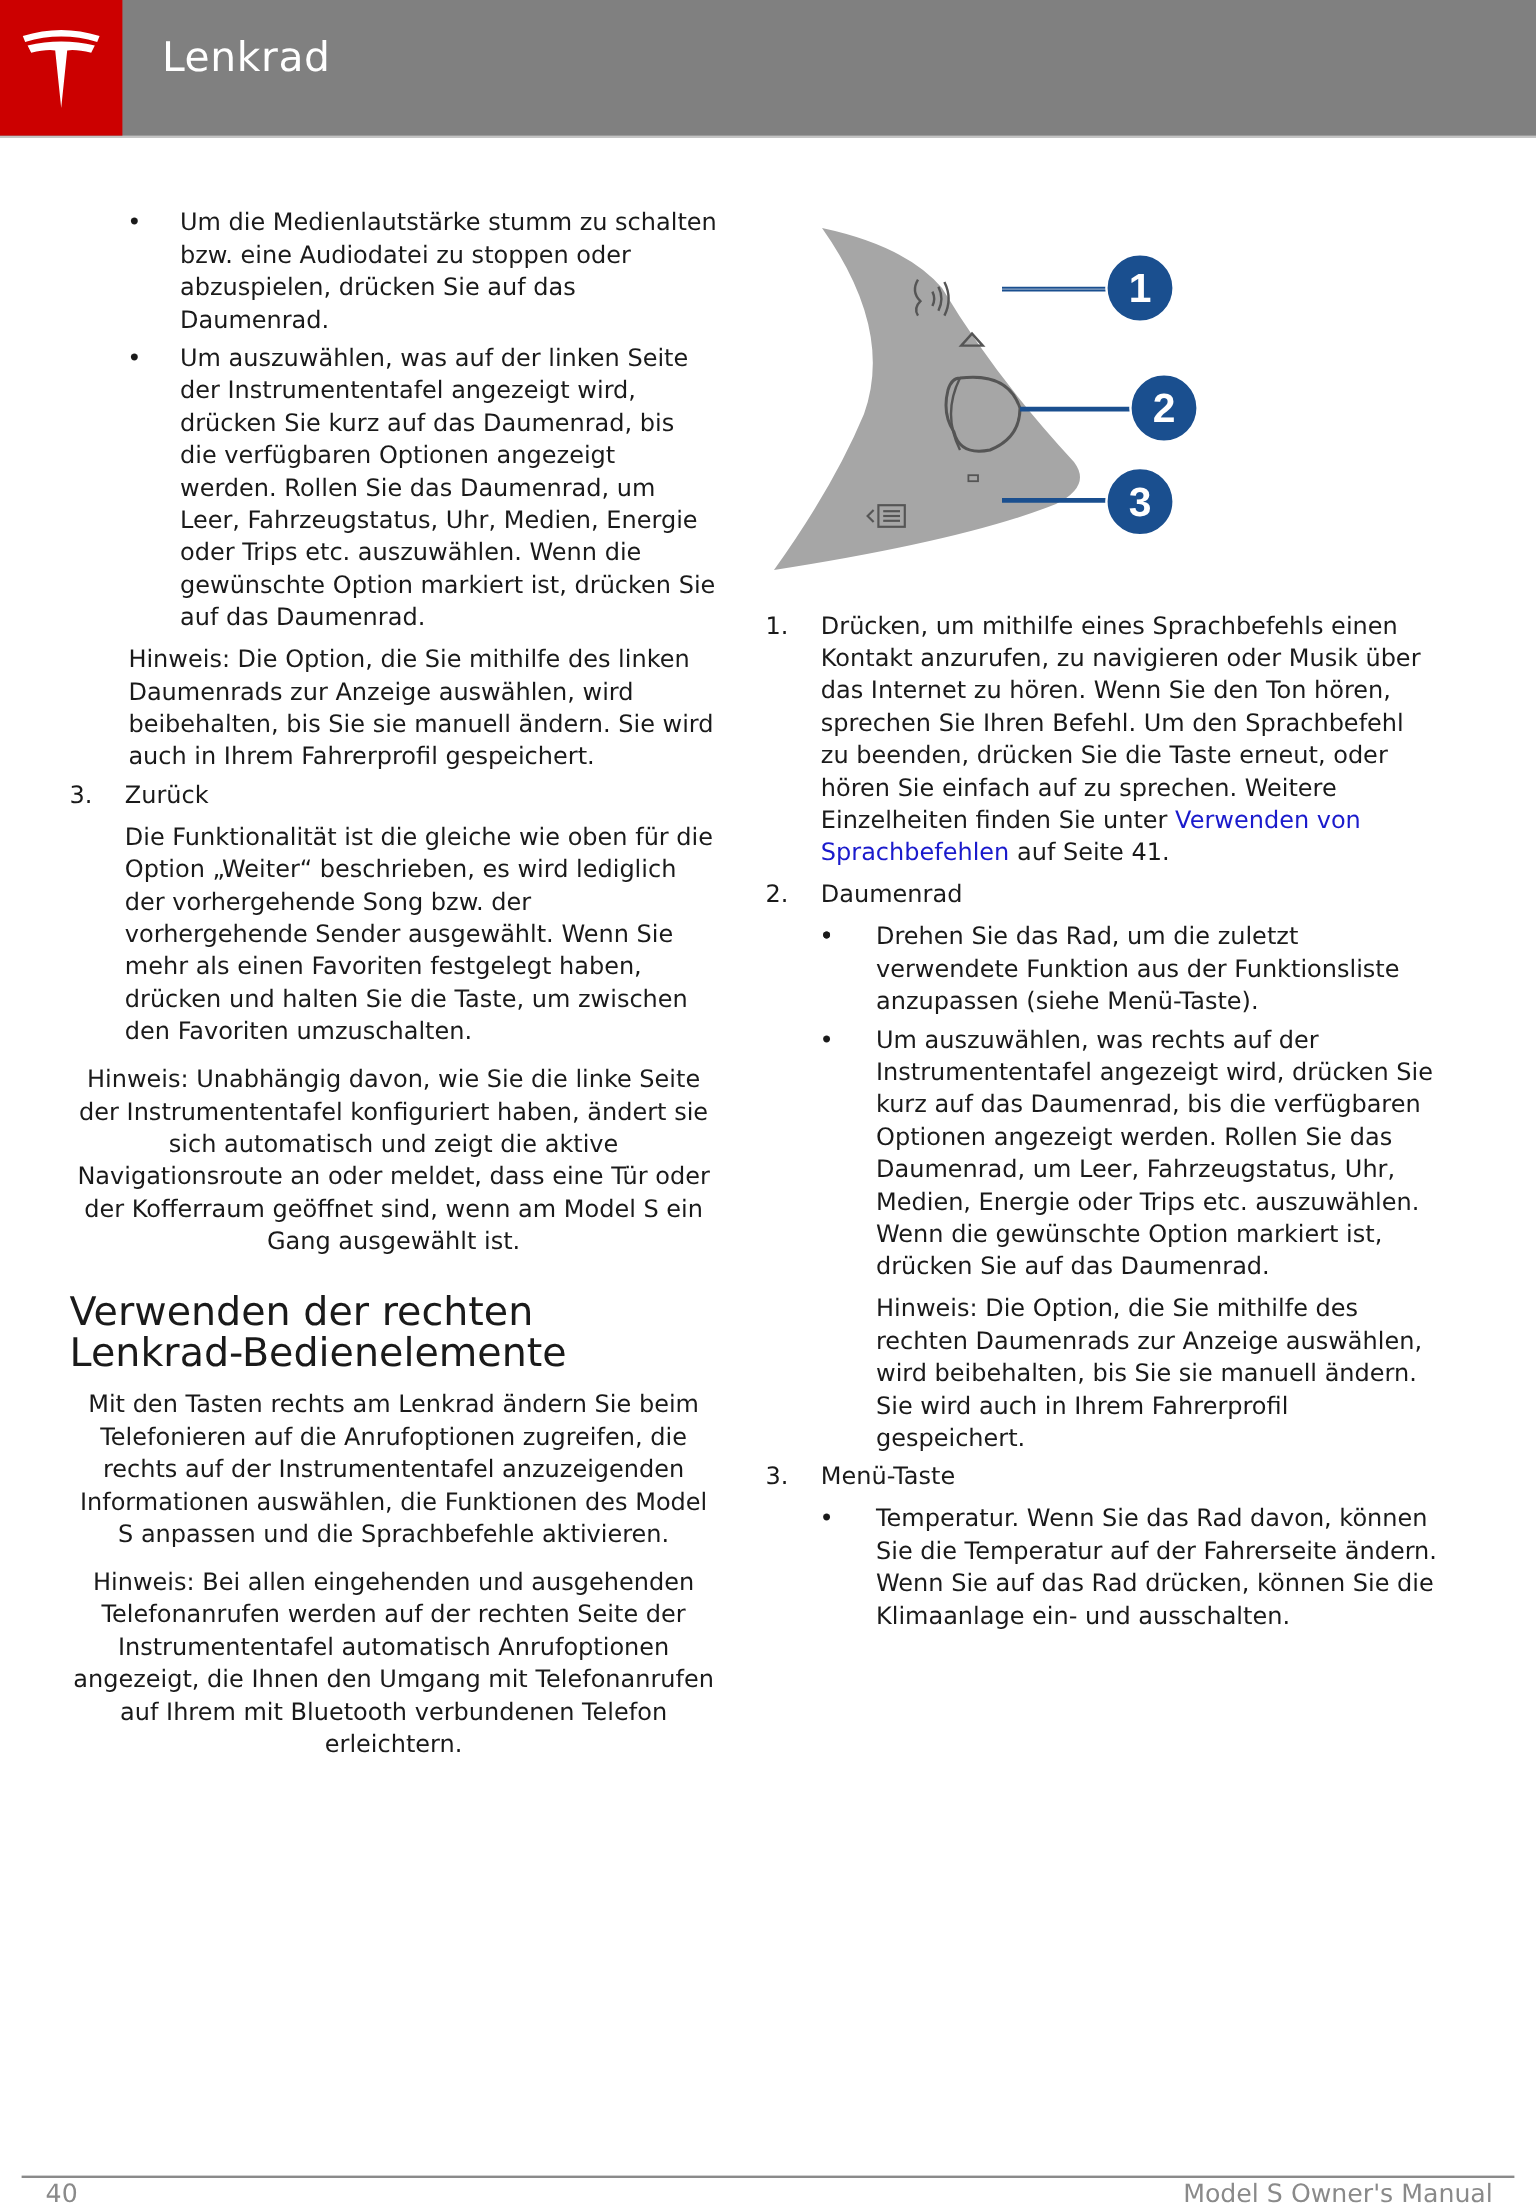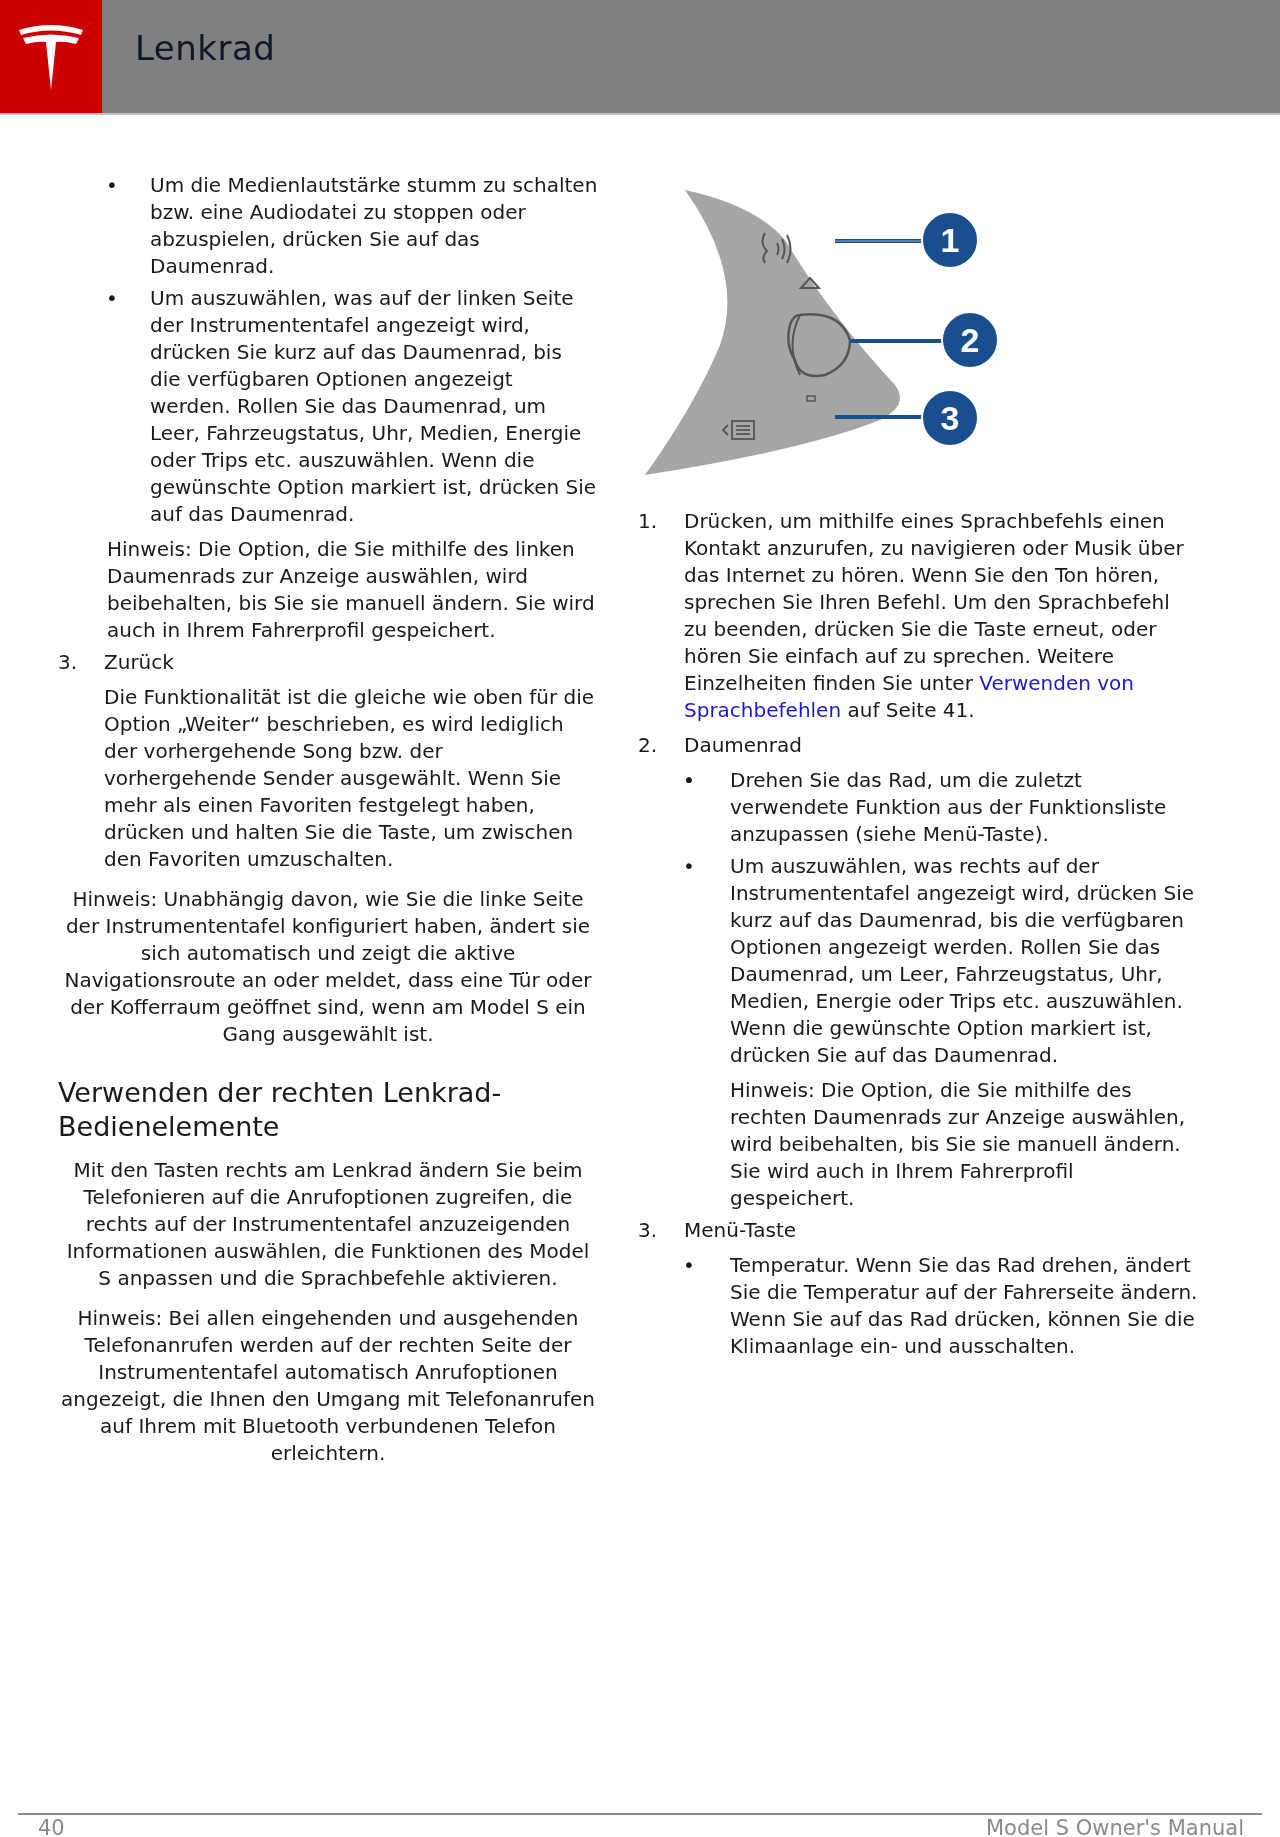--- a/index.html
+++ b/index.html
@@ -12,35 +12,35 @@
     position: absolute; left: 0; top: 0; width: 1280px; height: 113px;
     background: #808080; border-bottom: 2px solid #c4c4c4;
   }
   .logo-box {
     position: absolute; left: 0; top: 0; width: 102px; height: 113px;
     background: #cc0000;
   }
   .logo-box svg { position: absolute; left: 16px; top: 22px; }
   .header-title {
     position: absolute; left: 135px; top: 28px;
-    font-size: 34px; color: #0f172a; font-weight: normal; letter-spacing: 0.5px;
+    font-size: 34px; color: #ffffff; font-weight: normal; letter-spacing: 0.5px;
   }
 
   .col { position: absolute; font-size: 20px; line-height: 27px; }
   .col-left { left: 58px; top: 172px; width: 540px; }
   .col-right { left: 638px; top: 508px; width: 560px; }
 
   .p { margin: 0 0 13px 0; text-align: center; }
   .bullet { position: relative; padding-left: 92px; margin: 0 0 5px 0; }
   .bullet .dot { position: absolute; left: 45px; top: 0; }
   .indent2 { padding-left: 92px; margin: 8px 0 5px 0; }
   .num { position: relative; padding-left: 46px; margin: 0 0 13px 0; }
   .num .n { position: absolute; left: 0; top: 0; }
   .indent1 { padding-left: 46px; margin: 0 0 13px 0; }
-  .h2 { font-size: 27px; line-height: 34px; margin: 28px 0 13px 0; font-weight: normal; color: #1a1a1a; }
+  .h2 { font-size: 33px; line-height: 34px; margin: 28px 0 13px 0; font-weight: normal; color: #1a1a1a; }
   .link { color: #1a1acc; }
 
   .diagram { position: absolute; left: 635px; top: 185px; width: 370px; height: 300px; }
 
   .footer-line {
     position: absolute; left: 18px; top: 1813px; width: 1244px; height: 2px; background: #8a8a8a;
   }
   .footer-page { position: absolute; left: 38px; top: 1816px; font-size: 21px; color: #8a8a8a; }
   .footer-title { position: absolute; right: 36px; top: 1816px; font-size: 21px; color: #8a8a8a; }
 </style>
@@ -149,19 +149,19 @@
     <span>Um auszuwählen, was rechts auf der Instrumententafel angezeigt wird, drücken Sie kurz auf das Daumenrad, bis die verfügbaren Optionen angezeigt werden. Rollen Sie das Daumenrad, um Leer, Fahrzeugstatus, Uhr, Medien, Energie oder Trips etc. auszuwählen. Wenn die gewünschte Option markiert ist, drücken Sie auf das Daumenrad.</span>
   </div>
   <div class="indent2">Hinweis: Die Option, die Sie mithilfe des rechten Daumenrads zur Anzeige auswählen, wird beibehalten, bis Sie sie manuell ändern. Sie wird auch in Ihrem Fahrerprofil gespeichert.</div>
 
   <div class="num" style="margin-bottom:8px;">
     <span class="n">3.</span>
     <span>Menü-Taste</span>
   </div>
   <div class="bullet">
     <span class="dot">•</span>
-    <span>Temperatur. Wenn Sie das Rad drehen, ändert Sie die Temperatur auf der Fahrerseite ändern. Wenn Sie auf das Rad drücken, können Sie die Klimaanlage ein- und ausschalten.</span>
+    <span>Temperatur. Wenn Sie das Rad davon, können Sie die Temperatur auf der Fahrerseite ändern. Wenn Sie auf das Rad drücken, können Sie die Klimaanlage ein- und ausschalten.</span>
   </div>
 </div>
 
 <div class="footer-line"></div>
 <div class="footer-page">40</div>
 <div class="footer-title">Model S Owner's Manual</div>
 
 </body></html>

